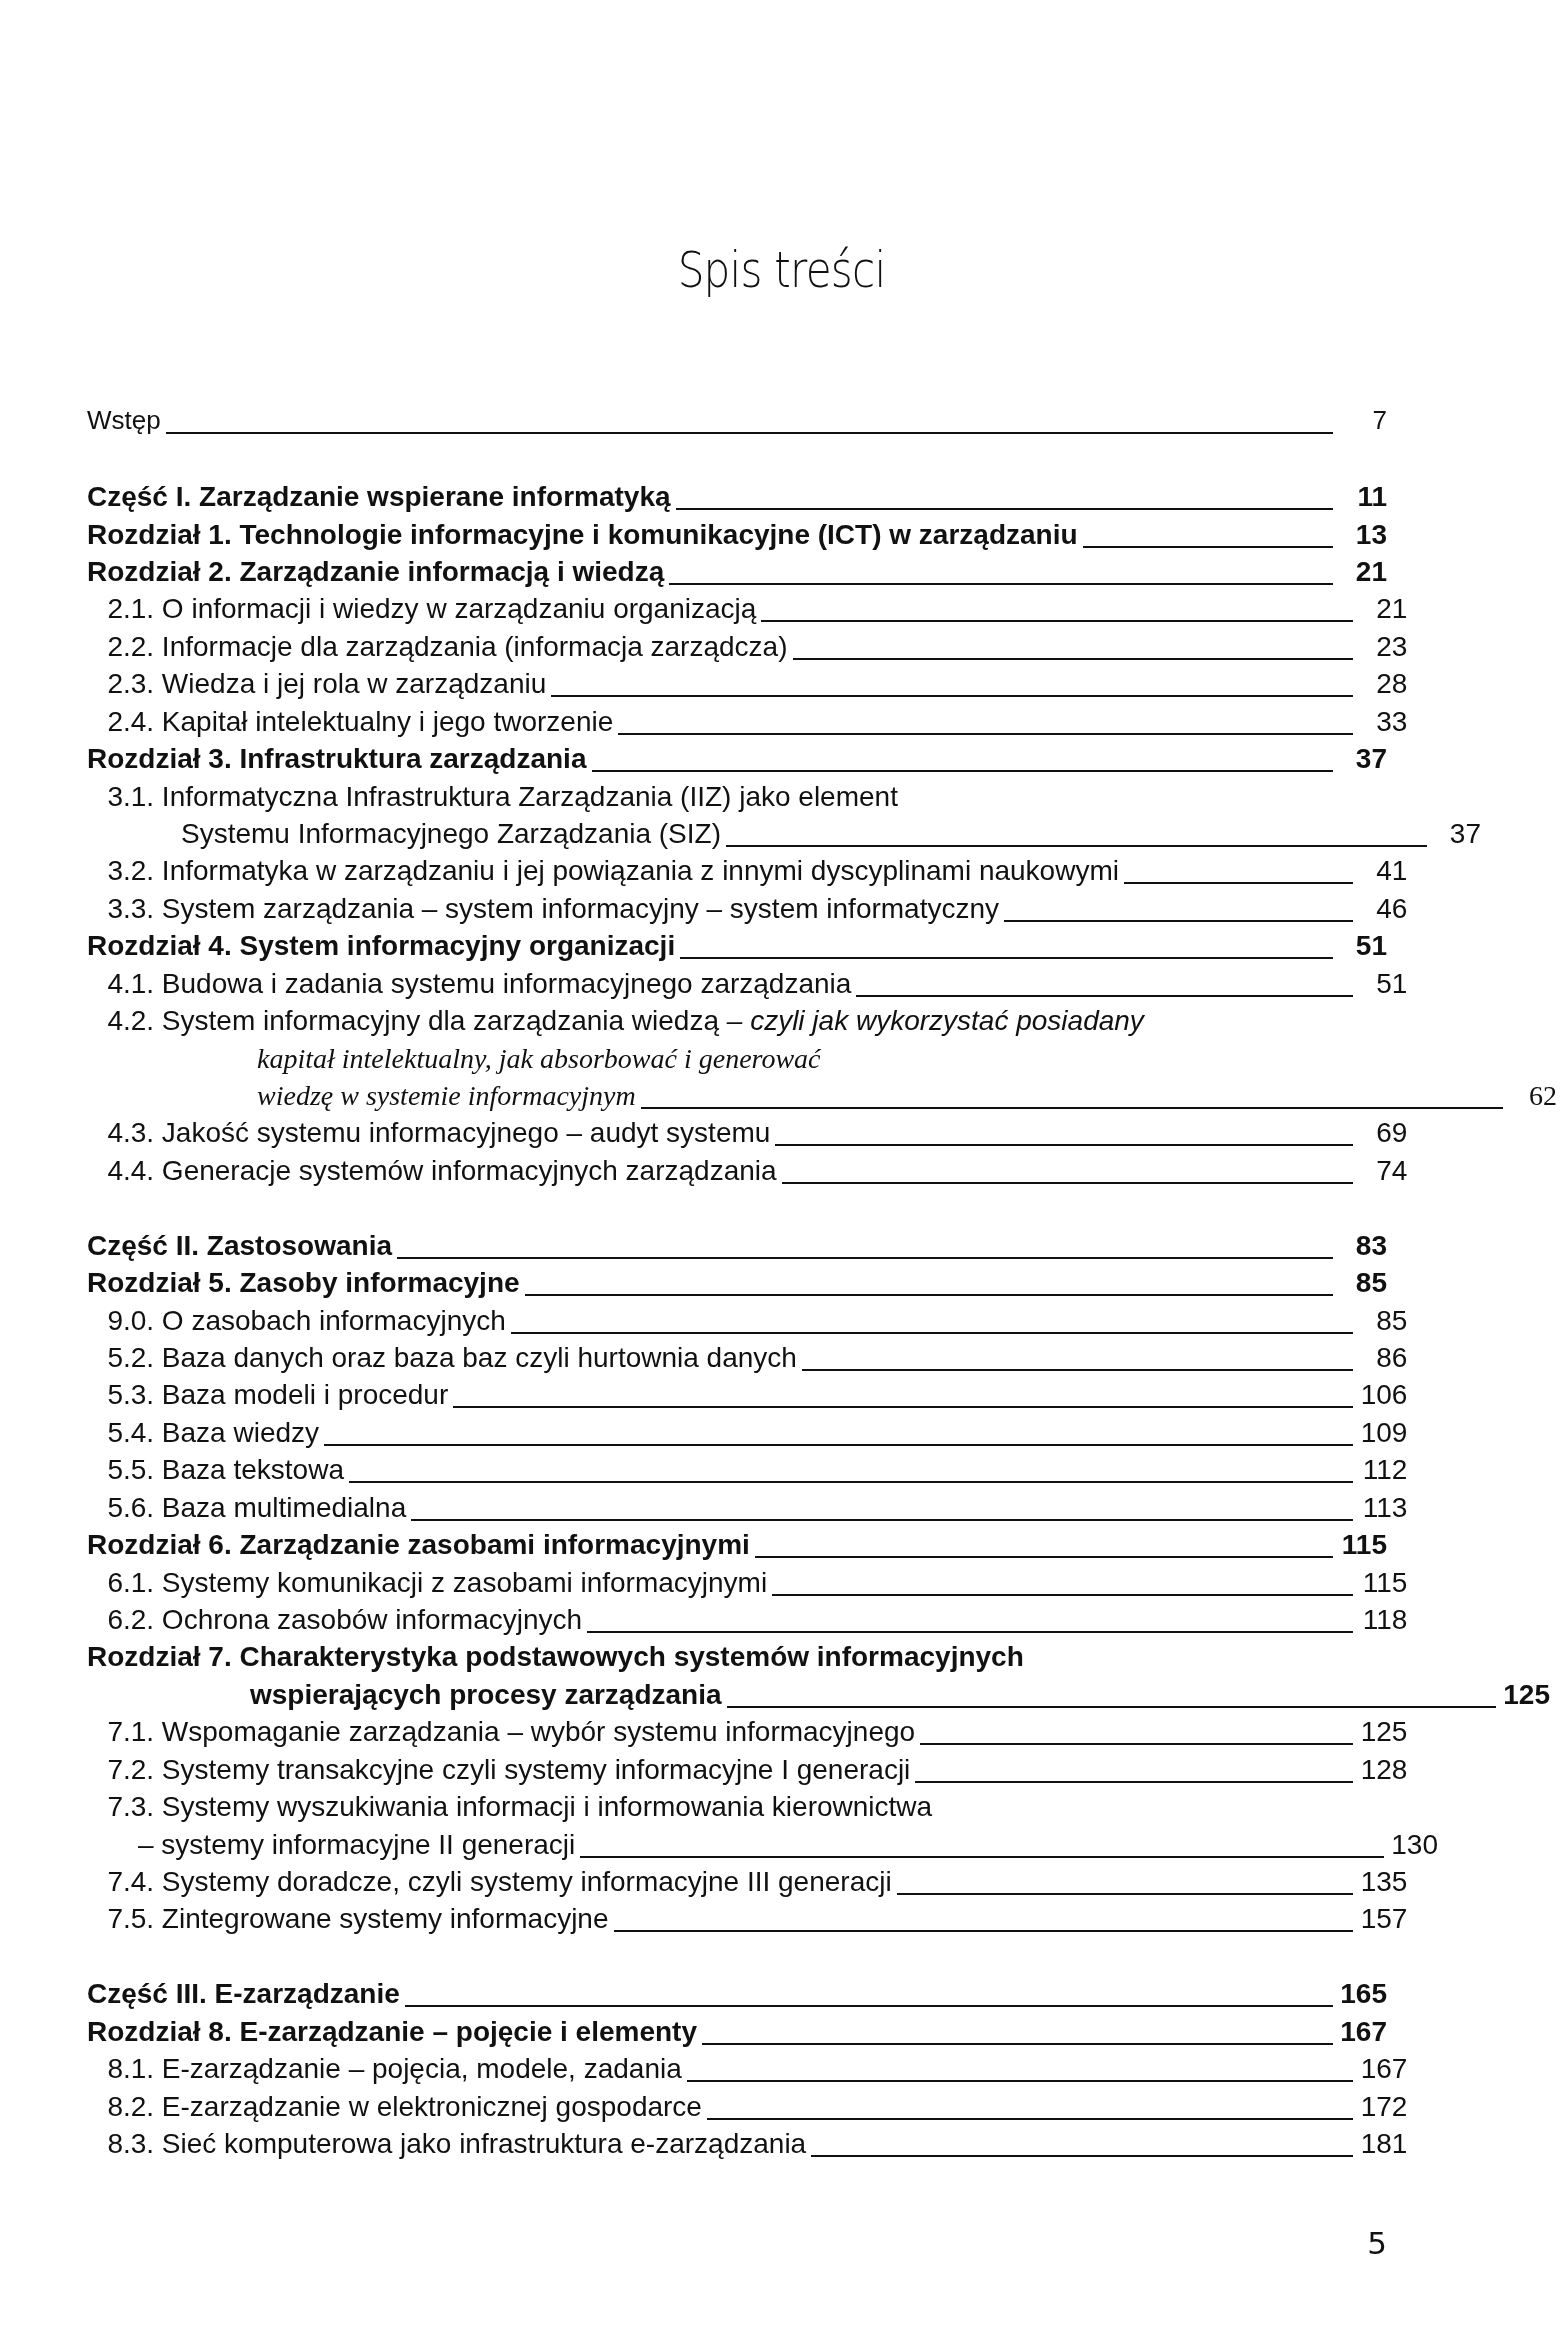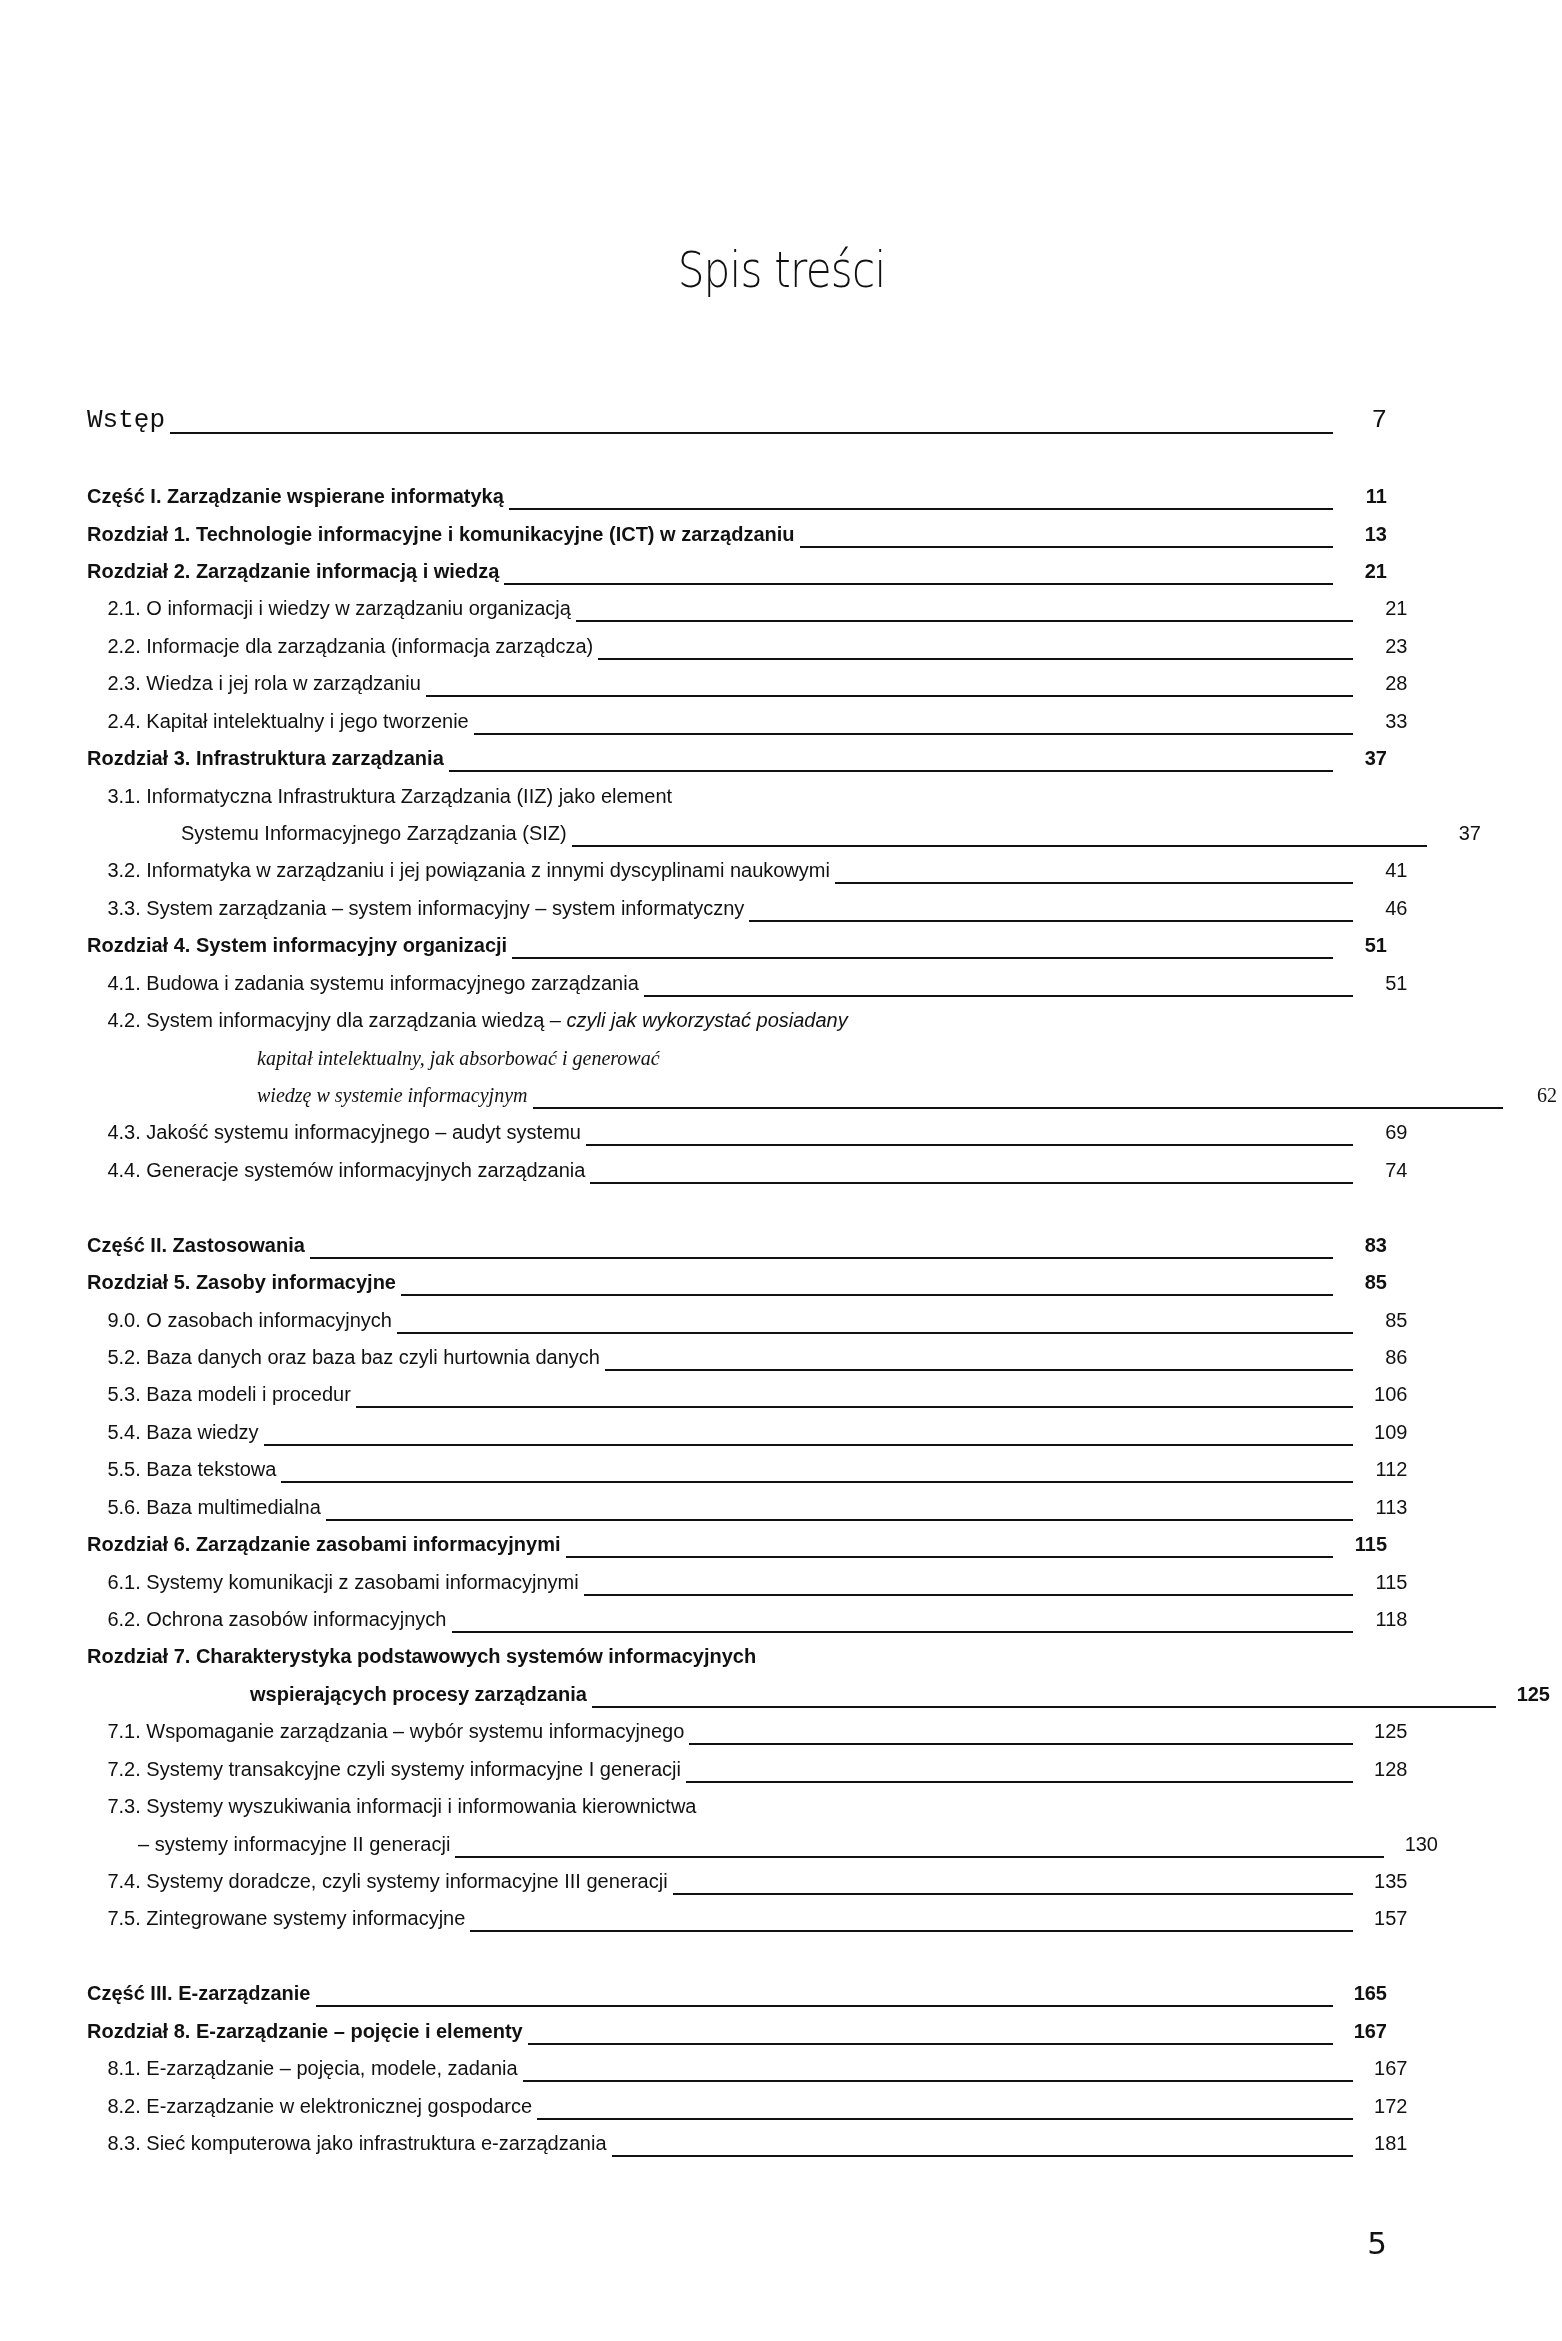--- a/index.html
+++ b/index.html
@@ -4,28 +4,28 @@
 <style>
   html, body { margin:0; padding:0; background:#ffffff; }
   body { width:1563px; height:2342px; position:relative; overflow:hidden; color:#111; }
   .title {
     position:absolute; left:0; width:1563px; top:242px; text-align:center;
     font-family:"DejaVu Sans", sans-serif; font-weight:300; font-size:49px; letter-spacing:-0.9px;
     transform:scaleX(0.86); transform-origin:center;
   }
   .row {
     position:absolute; left:87px; width:1300px; height:37px;
-    font-family:"Liberation Sans", sans-serif; font-size:20px; line-height:37px;
+    font-family:"Liberation Sans", sans-serif; font-size:28px; line-height:37px;
     display:flex; align-items:flex-end; white-space:nowrap;
   }
   .row .label { flex:0 0 auto; transform-origin:left bottom; }
   .row .leader { flex:1 1 auto; border-bottom:2.6px solid #111; margin:0 5.1px 5.1px 5.1px; height:0.9px; }
   .row .page { flex:0 0 auto; min-width:49px; text-align:right; }
   .row.bold { font-weight:bold; }
-  .row.intro { font-family:Liberation Mono, monospace; font-size:26px; }
+  .row.intro { font-family:Liberation Sans, sans-serif; font-size:26px; }
   .row.nolead .leader { border-bottom:none; }
   .ind1 { padding-left:20.4px; }
   .ind2 { padding-left:94px; }
   .ind3 { padding-left:163px;justify-content:space-between; }
   .ind4 { padding-left:170px;font-family:Liberation Serif, serif; }
   .it { font-style:italic; }
   .pagenum {
     position:absolute; left:1353px; top:2225px; width:34px; text-align:right;
     font-family:"DejaVu Sans", sans-serif; font-size:31px;
   }

